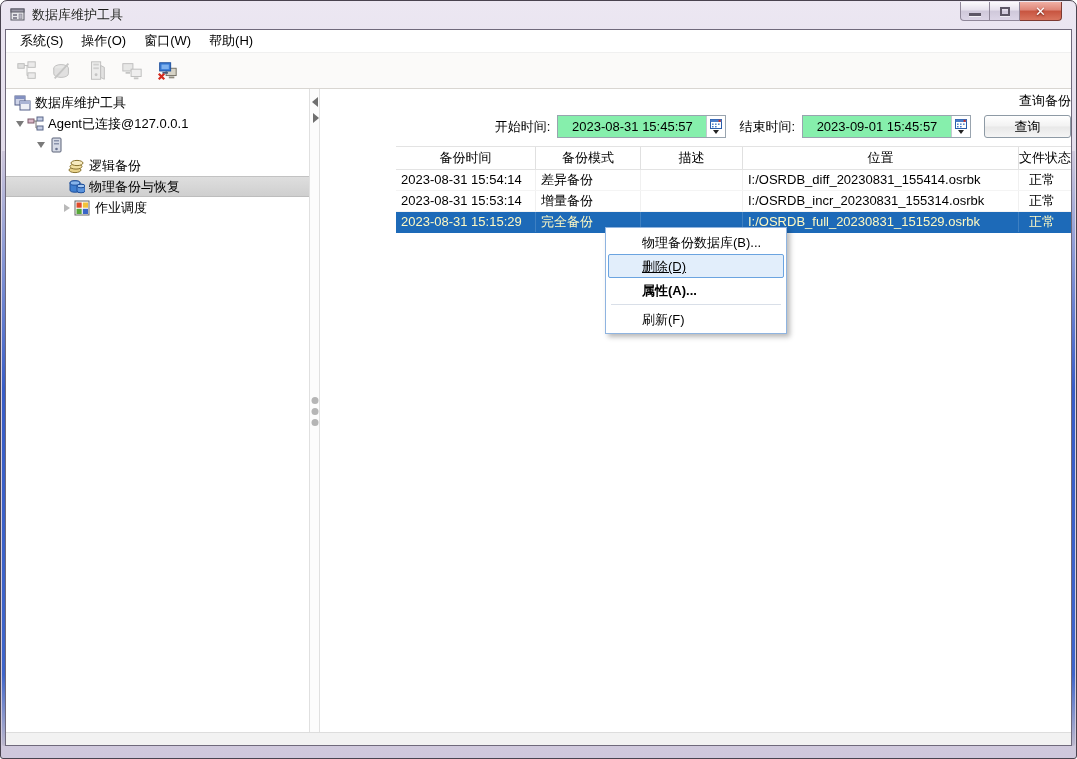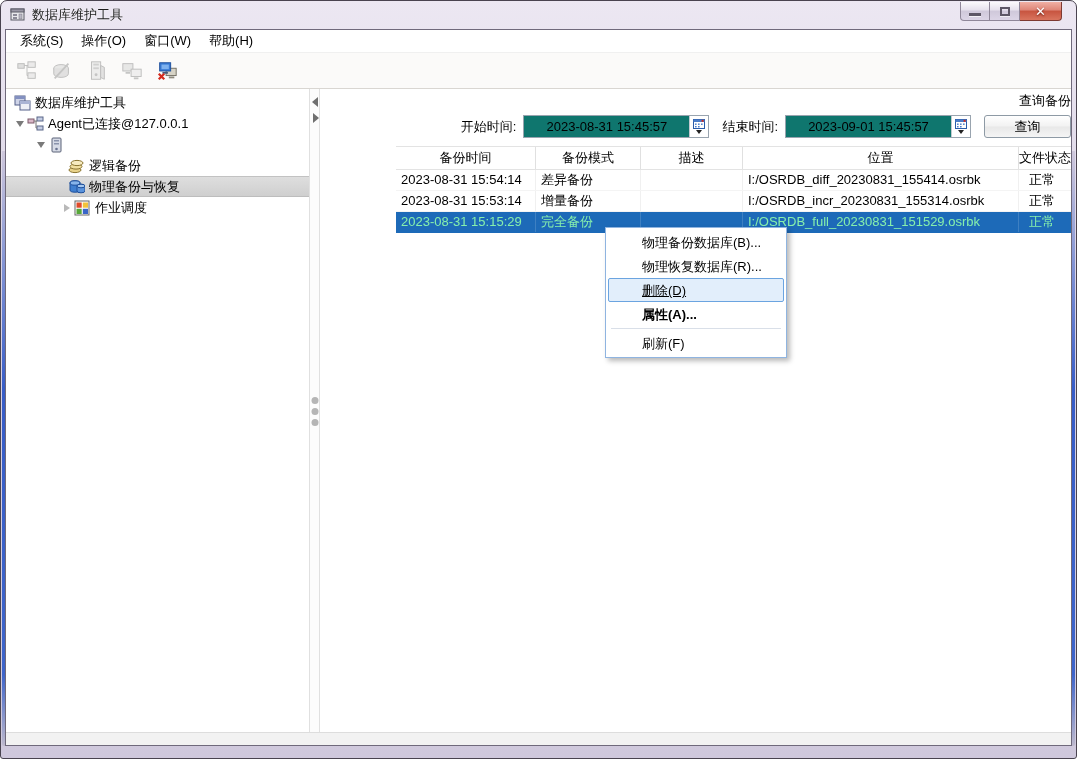--- a/index.html
+++ b/index.html
@@ -90,42 +90,42 @@
   .split-grip { position:absolute; left:50%; top:308px; transform:translateX(-50%); display:flex; flex-direction:column; gap:4px; }
   .split-grip i { width:7px; height:7px; border-radius:50%; background:#b5b5b5; }
 
   
   .right-panel { flex:1; display:flex; flex-direction:column; min-width:0; background:#fff;align-items:flex-end; }
   .panel-title { height:18px; padding:3px 0 0 5px; font-size:13px; flex:none; }
   .filter-row { height:39px; display:flex; align-items:center; flex:none; }
   .filter-spacer { width:97px; flex:none; }
   .filter-label { margin-right:7px; }
   .datebox {
-    width:186px; height:23px; border:1px solid #99a4af; background:#0f766e;
+    width:169px; height:23px; border:1px solid #99a4af; background:#86efac;
     display:flex; align-items:center; flex:none;
   }
   .datebox .val { flex:1; text-align:center; font-size:13px; }
   .cal-btn { width:19px; height:21px; border-left:1px solid #c2c9d0; background:#fff; display:flex; flex-direction:column; align-items:center; justify-content:center; flex:none; }
   .cal-btn .caret { width:0; height:0; border-left:3px solid transparent; border-right:3px solid transparent; border-top:4px solid #222; margin-top:1px; } .gap13 { width:13px; flex:none; }
   .query-btn {
     width:87px; height:23px; border:1px solid #8e9aa5; border-radius:3px;
     background:linear-gradient(180deg,#ffffff 0%,#f2f2f2 48%,#e8e8e8 52%,#f5f5f5 100%);
     font-size:13px; text-align:center; line-height:21px;
   }
 
   
   .table { flex:1; border-top:1px solid #e3e3e3; overflow:hidden; }
   .trow { display:grid; grid-template-columns:140px 105px 102px 276px 1fr; }
   .thead { height:23px; border-bottom:1px solid #e3e3e3; }
   .thead .cell { text-align:center; line-height:22px; border-right:1px solid #e0e0e0; font-weight:normal; }
   .thead .cell:last-child { border-right:none; }
   .tbody-row { height:21px; border-bottom:1px solid #f4f4f4; }
   .tbody-row .cell { line-height:20px; padding-left:5px; border-right:1px solid #f0f0f0; overflow:hidden; white-space:nowrap; }
   .tbody-row .cell:last-child { border-right:none; padding-left:10px; }
-  .tbody-row.selected { background:#1d6ab8; color:#86efac; border-bottom:1px solid #1d6ab8; }
+  .tbody-row.selected { background:#1d6ab8; color:#fef9c3; border-bottom:1px solid #1d6ab8; }
   .tbody-row.selected .cell { border-right-color:rgba(255,255,255,.15); }
 
   
   .statusbar { height:13px; background:#f2f2f2; border-top:1px solid #ddd; flex:none; }
 
   
   .context-menu {
     position:absolute; left:605px; top:227px; width:182px;
     background:#fff; border:1px solid #8fb4e0;
     box-shadow:3px 3px 5px rgba(0,0,0,.28);
@@ -395,18 +395,17 @@
         </div>
       </div>
     </div>
 
     <div class="statusbar"></div>
   </div>
 </div>
 
 <div class="context-menu">
   <div class="cm-item">物理备份数据库(B)...</div>
-  <div class="cm-item">物理恢复数据库(R)...</div>
   <div class="cm-item highlighted">删除(D)</div>
   <div class="cm-item bold">属性(A)...</div>
   <div class="cm-sep"></div>
   <div class="cm-item">刷新(F)</div>
 </div>
 
 </body></html>

